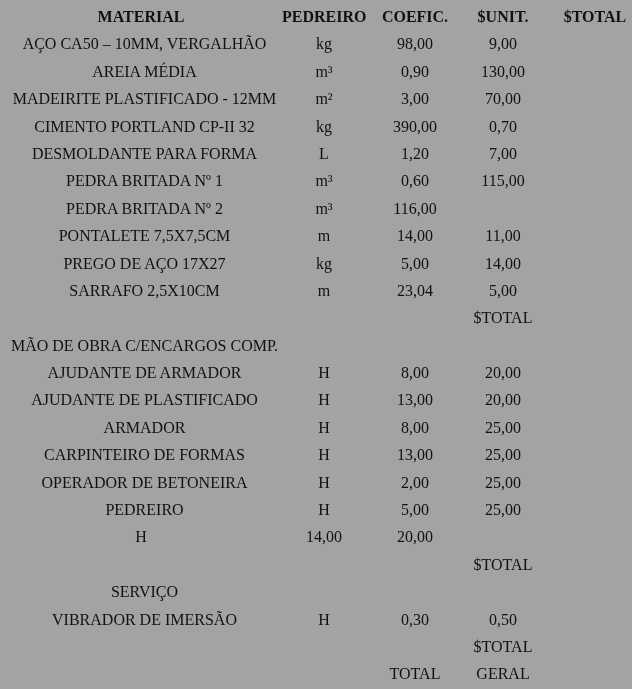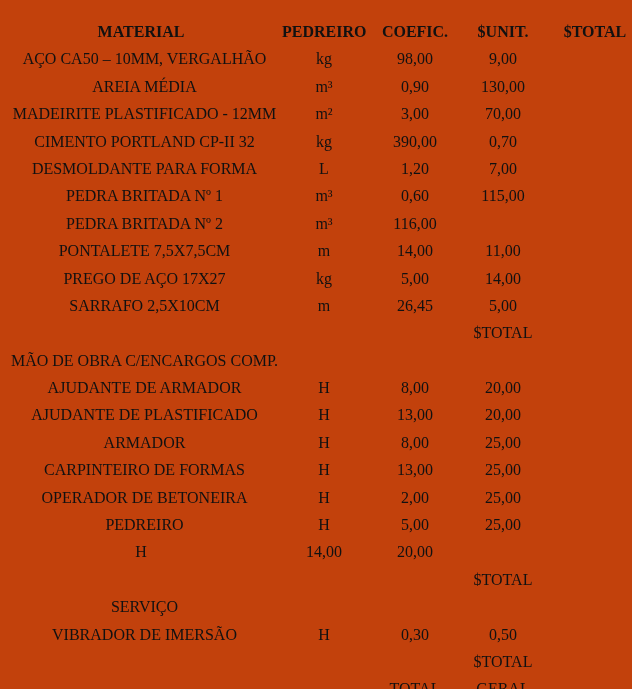--- a/index.html
+++ b/index.html
@@ -4,26 +4,26 @@
 <style>
   html, body {
     margin: 0;
     padding: 0;
     background: #ffffff;
   }
   .page {
     position: relative;
     width: 632px;
     height: 689px;
-    background: #c2410c;
+    background: #a3a3a3;
     color: #111111;
     font-family: "Liberation Serif", "DejaVu Serif", serif;
     font-size: 16px;
     overflow: hidden;
-    padding-top: 18px;
+    padding-top: 3px;
     box-sizing: border-box;
   }
   .trow {
     display: grid;
     grid-template-columns: 282px 84px 98px 78px 90px;
     height: 27.4px;
     line-height: 27.4px;
     white-space: nowrap;
   }
   .trow.header {
@@ -117,21 +117,21 @@
       <div class="trow">
         <div class="c c1">PREGO DE AÇO 17X27</div>
         <div class="c c2">kg</div>
         <div class="c c3">5,00</div>
         <div class="c c4">14,00</div>
         <div class="c c5"></div>
       </div>
       <div class="trow">
         <div class="c c1">SARRAFO 2,5X10CM</div>
         <div class="c c2">m</div>
-        <div class="c c3">26,45</div>
+        <div class="c c3">23,04</div>
         <div class="c c4">5,00</div>
         <div class="c c5"></div>
       </div>
       <div class="trow">
         <div class="c c1"></div>
         <div class="c c2"></div>
         <div class="c c3"></div>
         <div class="c c4">$TOTAL</div>
         <div class="c c5"></div>
       </div>

